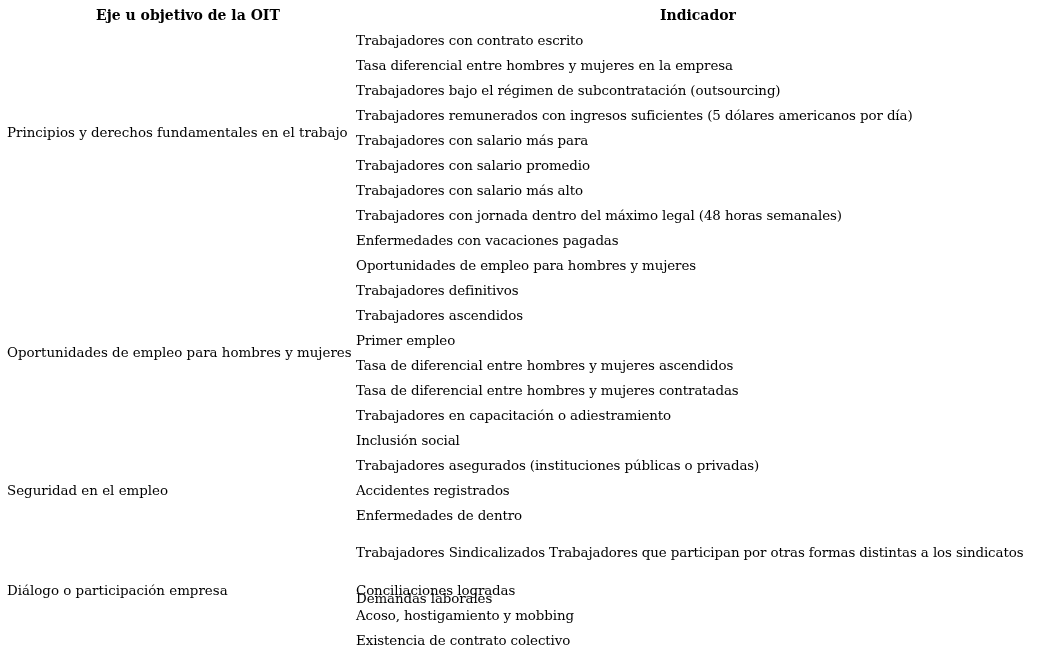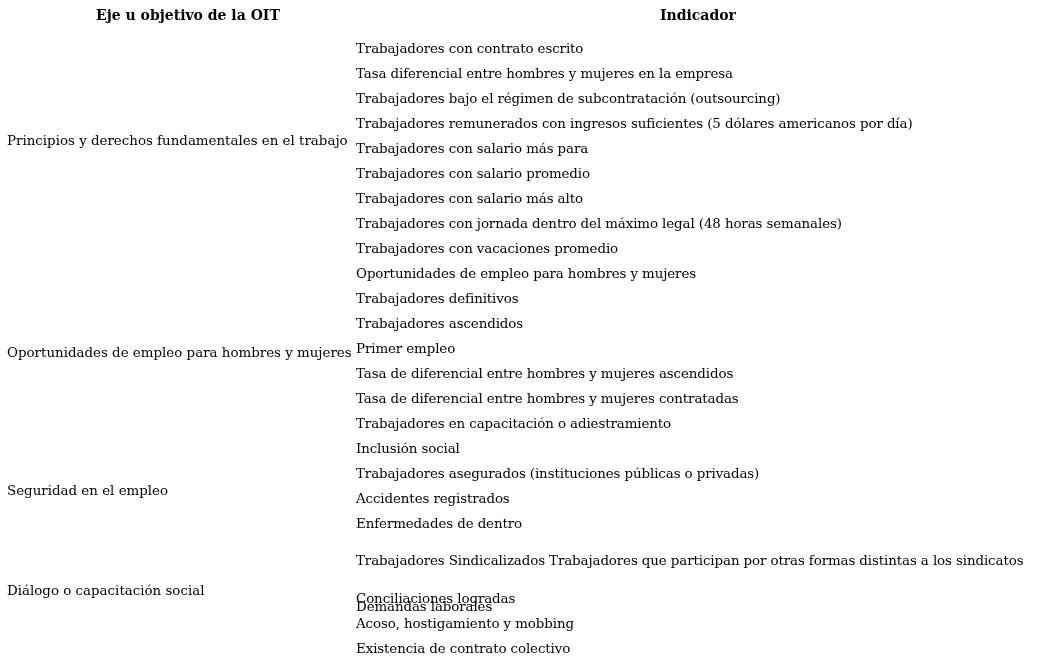--- a/index.html
+++ b/index.html
@@ -1,45 +1,45 @@
 <!DOCTYPE html>
 <html><head>
 <meta charset="utf-8">
 <style>
   html, body { margin:0; padding:0; background:#ffffff; }
   body { width:1042px; height:658px; position:relative; overflow:hidden;
          font-family:"DejaVu Serif", "Liberation Serif", serif; color:#000; }
   .hdr { position:absolute; top:7px; font-weight:bold; font-size:14px; }
   .hdr-left { left:96px; }
   .hdr-right { left:660px; }
-  .ind { position:absolute; left:356px; font-size:13.4px; white-space:nowrap; font-weight:300; letter-spacing:-0.1px;margin-top:8px; }
+  .ind { position:absolute; left:356px; font-size:13.4px; white-space:nowrap; font-weight:300; letter-spacing:-0.1px; }
   .axis { position:absolute; left:7px; font-size:13.4px; white-space:nowrap; }
 </style>
 </head>
 <body>
 
 <div>
   <div class="hdr hdr-left">Eje u objetivo de la OIT</div>
   <div class="hdr hdr-right">Indicador</div>
 
-  <div class="axis" style="top:133px">Principios y derechos fundamentales en el trabajo</div>
+  <div class="axis" style="top:125px">Principios y derechos fundamentales en el trabajo</div>
   <div class="axis" style="top:345px">Oportunidades de empleo para hombres y mujeres</div>
   <div class="axis" style="top:483px">Seguridad en el empleo</div>
-  <div class="axis" style="top:583px">Diálogo o capacitación social</div>
+  <div class="axis" style="top:583px">Diálogo o participación empresa</div>
 
   <div id="indicator-list">
     <div class="ind" style="top:33px">Trabajadores con contrato escrito</div>
     <div class="ind" style="top:58px">Tasa diferencial entre hombres y mujeres en la empresa</div>
     <div class="ind" style="top:83px">Trabajadores bajo el régimen de subcontratación (outsourcing)</div>
     <div class="ind" style="top:108px">Trabajadores remunerados con ingresos suficientes (5 dólares americanos por día)</div>
     <div class="ind" style="top:133px">Trabajadores con salario más para</div>
     <div class="ind" style="top:158px">Trabajadores con salario promedio</div>
     <div class="ind" style="top:183px">Trabajadores con salario más alto</div>
     <div class="ind" style="top:208px">Trabajadores con jornada dentro del máximo legal (48 horas semanales)</div>
-    <div class="ind" style="top:233px">Trabajadores con vacaciones promedio</div>
+    <div class="ind" style="top:233px">Enfermedades con vacaciones pagadas</div>
     <div class="ind" style="top:258px">Oportunidades de empleo para hombres y mujeres</div>
     <div class="ind" style="top:283px">Trabajadores definitivos</div>
     <div class="ind" style="top:308px">Trabajadores ascendidos</div>
     <div class="ind" style="top:333px">Primer empleo</div>
     <div class="ind" style="top:358px">Tasa de diferencial entre hombres y mujeres ascendidos</div>
     <div class="ind" style="top:383px">Tasa de diferencial entre hombres y mujeres contratadas</div>
     <div class="ind" style="top:408px">Trabajadores en capacitación o adiestramiento</div>
     <div class="ind" style="top:433px">Inclusión social</div>
     <div class="ind" style="top:458px">Trabajadores asegurados (instituciones públicas o privadas)</div>
     <div class="ind" style="top:483px">Accidentes registrados</div>

